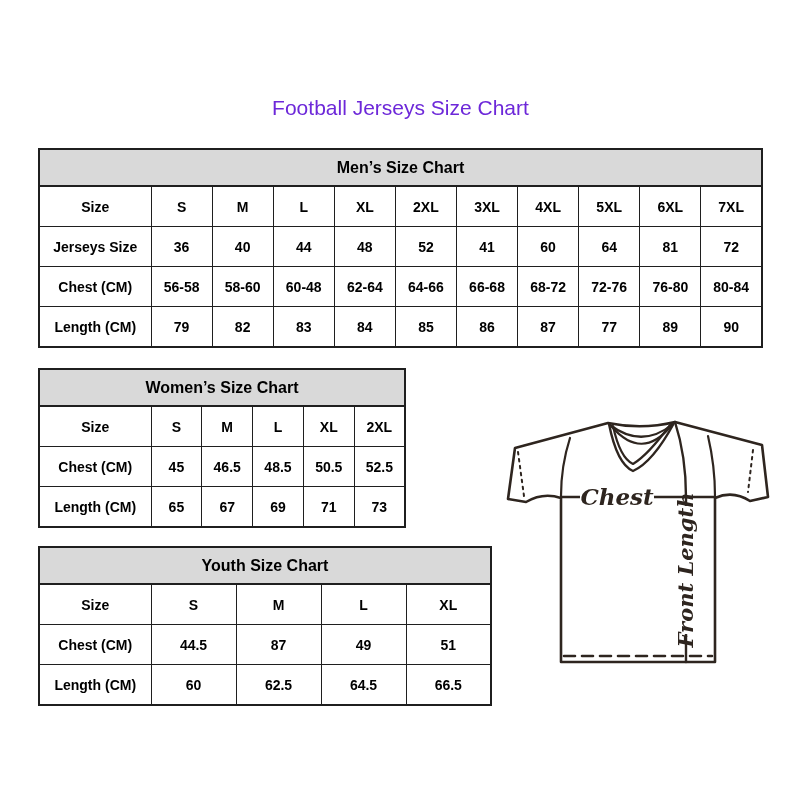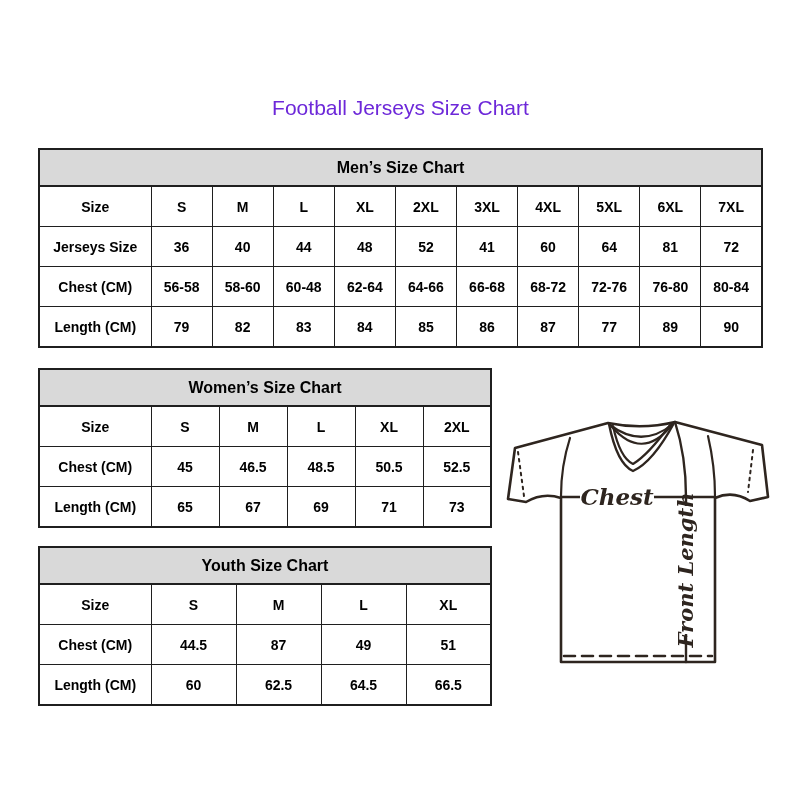--- a/index.html
+++ b/index.html
@@ -17,21 +17,21 @@
   }
   table.size-table td {
     border:1px solid #1f1f1f; text-align:center; vertical-align:middle;
     font-size:14px; font-weight:bold; color:#000; padding:0; height:39px;
     overflow:hidden; white-space:nowrap;
   }
   table.size-table td.title-cell {
     background:#d9d9d9; font-size:16px; height:35px; border-bottom:2px solid #1f1f1f;
   }
   table.table-men   { left:38px; top:148px; width:725px; }
-  table.table-women { left:38px; top:368px; width:454px; }
+  table.table-women { left:38px; top:368px; width:368px; }
   table.table-youth { left:38px; top:546px; width:454px;padding-left:20px; }
   col.c-label { width:112px; }
   .jersey-wrap { position:absolute; left:505px; top:406px; width:272px; height:260px; }
   .jersey-label {
     font-family:"DejaVu Serif", serif; font-style:italic; font-weight:bold;
   }
 </style>
 </head>
 <body>
 

